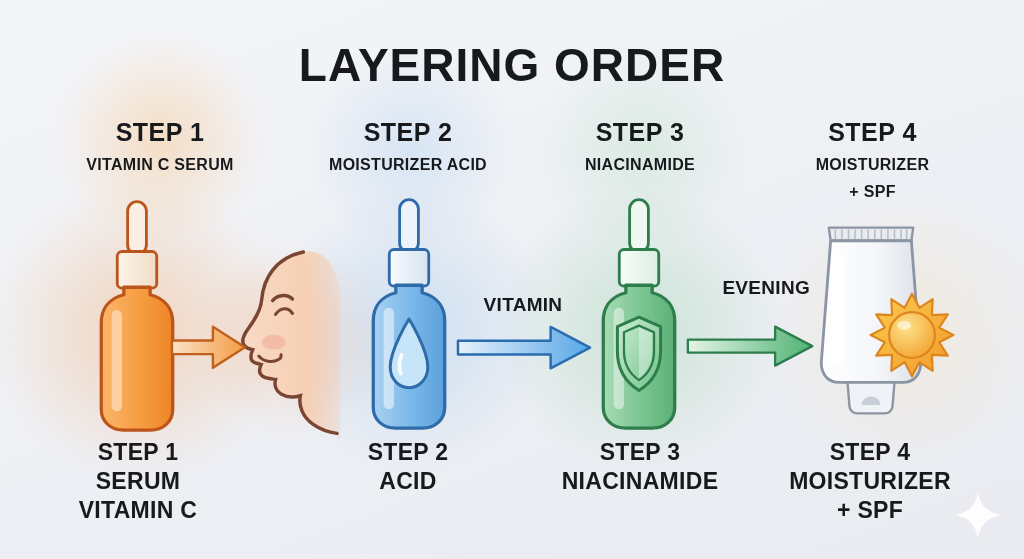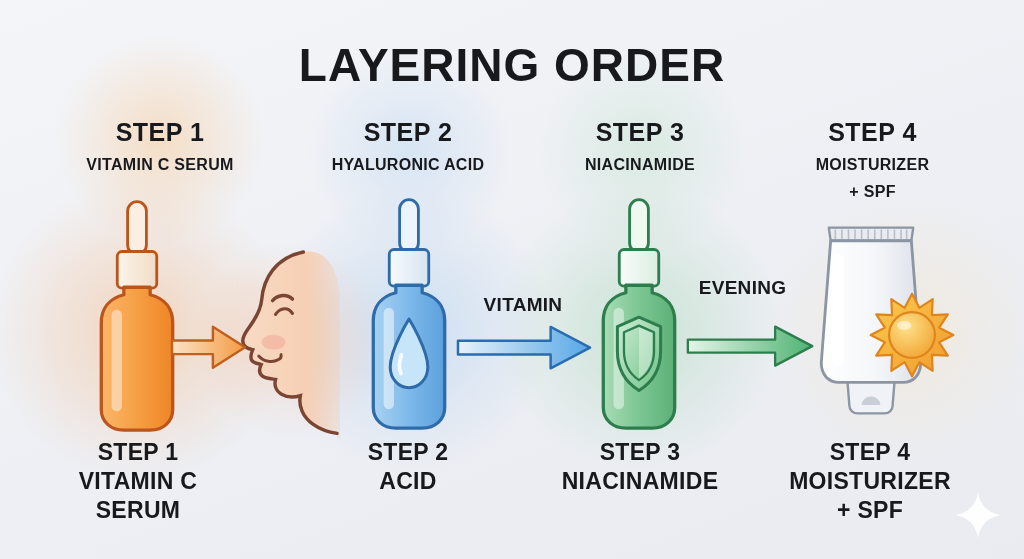--- a/index.html
+++ b/index.html
@@ -34,21 +34,21 @@
 <div class="stage">
 
   <div class="abs ctr title">LAYERING ORDER</div>
 
   <div class="abs ctr" style="left:15px;top:118px;width:290px;">
     <div class="t-step">STEP 1</div>
     <div class="t-name">VITAMIN C SERUM</div>
   </div>
   <div class="abs ctr" style="left:283px;top:118px;width:250px;">
     <div class="t-step">STEP 2</div>
-    <div class="t-name">HYALURONIC ACID</div>
+    <div class="t-name">MOISTURIZER ACID</div>
   </div>
   <div class="abs ctr" style="left:525px;top:118px;width:230px;">
     <div class="t-step">STEP 3</div>
     <div class="t-name">NIACINAMIDE</div>
   </div>
   <div class="abs ctr" style="left:760px;top:118px;width:225px;">
     <div class="t-step">STEP 4</div>
     <div class="t-name">MOISTURIZER</div>
     <div class="t-name">+ SPF</div>
   </div>
@@ -158,21 +158,21 @@
       <rect x="40" y="5" width="20" height="56" rx="10" fill="#EFF8F1" stroke="#2E7D4D" stroke-width="3"></rect>
       <rect x="29" y="58" width="42" height="39" rx="5" fill="url(#gCap)" stroke="#2E7D4D" stroke-width="3"></rect>
       <path d="M36,96 L64,96 L64,104 C80,108 88,119 88,134 L88,226 C88,239 78,248 64,248 L36,248 C22,248 12,239 12,226 L12,134 C12,119 20,108 36,104 Z" fill="url(#gBody)" stroke="#2E7D4D" stroke-width="3.5" stroke-linejoin="round"></path>
       <rect x="23" y="120" width="11" height="108" rx="5.5" fill="rgba(255,255,255,0.45)"></rect>
       <path d="M50,130 L73,140 L73,166 C73,187 63,200 50,208 C37,200 27,187 27,166 L27,140 Z" fill="url(#gShield)" stroke="#2E7D4D" stroke-width="3.2" stroke-linejoin="round"></path>
       <path d="M50,139 L66,146 L66,166 C66,181 59,191 50,197 C41,191 34,181 34,166 L34,146 Z" fill="none" stroke="#2E7D4D" stroke-width="2.4" stroke-linejoin="round"></path>
       <path d="M50,141 L50,195 C58,189 64,180 64,166 L64,147 Z" fill="rgba(255,255,255,0.35)"></path>
     </svg>
   </div>
 
-  <div class="abs ctr t-arrow" style="left:675px;top:276px;width:135px;">
+  <div class="abs ctr t-arrow" style="left:675px;top:276px;width:135px;text-align:right;">
     <div>EVENING</div>
   </div>
   <div class="abs" style="left:686px;top:322px;width:130px;">
     <svg viewBox="0 0 140 52" width="130">
       <defs>
         <linearGradient id="agG" x1="0" y1="0" x2="1" y2="0">
           <stop offset="0" stop-color="#E4F5E9"></stop>
             <stop offset="1" stop-color="#4FB372"></stop>
         </linearGradient>
       </defs>
@@ -211,22 +211,22 @@
         </radialGradient>
       </defs>
       <polygon points="97,50 80.9,58.3 90.7,73.5 72.6,72.6 73.5,90.7 58.3,80.9 50,97 41.7,80.9 26.5,90.7 27.4,72.6 9.3,73.5 19.1,58.3 3,50 19.1,41.7 9.3,26.5 27.4,27.4 26.5,9.3 41.7,19.1 50,3 58.3,19.1 73.5,9.3 72.6,27.4 90.7,26.5 80.9,41.7" fill="url(#sunRay)" stroke="#DD861E" stroke-width="2.5" stroke-linejoin="round"></polygon>
       <circle cx="50" cy="50" r="26" fill="url(#sunCore)" stroke="#DD861E" stroke-width="2.5"></circle>
       <ellipse cx="41" cy="39" rx="8" ry="5" fill="rgba(255,255,255,0.55)"></ellipse>
     </svg>
   </div>
 
   <div class="abs ctr t-foot" style="left:18px;top:438px;width:240px;">
     <div>STEP 1</div>
+    <div>SERUM</div>
     <div>VITAMIN C</div>
-    <div>SERUM</div>
   </div>
   <div class="abs ctr t-foot" style="left:288px;top:438px;width:240px;">
     <div>STEP 2</div>
     <div>ACID</div>
   </div>
   <div class="abs ctr t-foot" style="left:520px;top:438px;width:240px;">
     <div>STEP 3</div>
     <div>NIACINAMIDE</div>
   </div>
   <div class="abs ctr t-foot" style="left:750px;top:438px;width:240px;">

